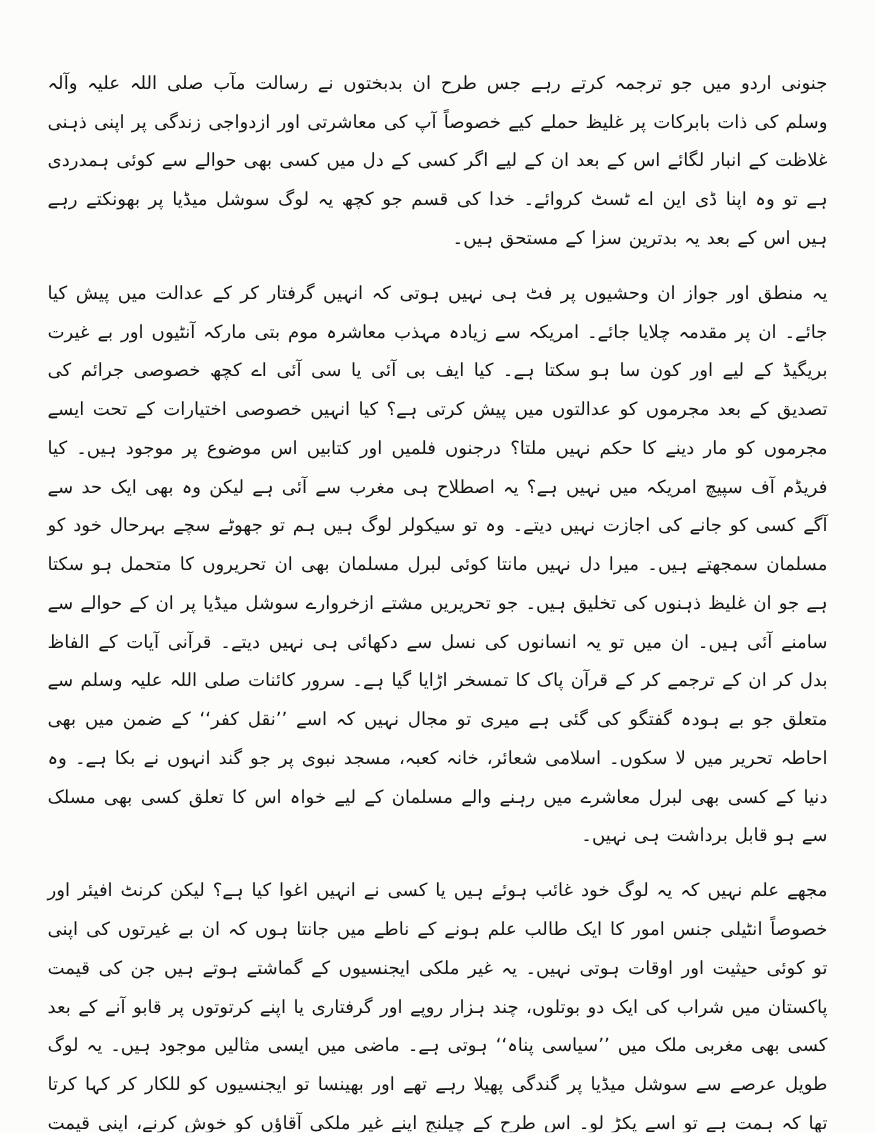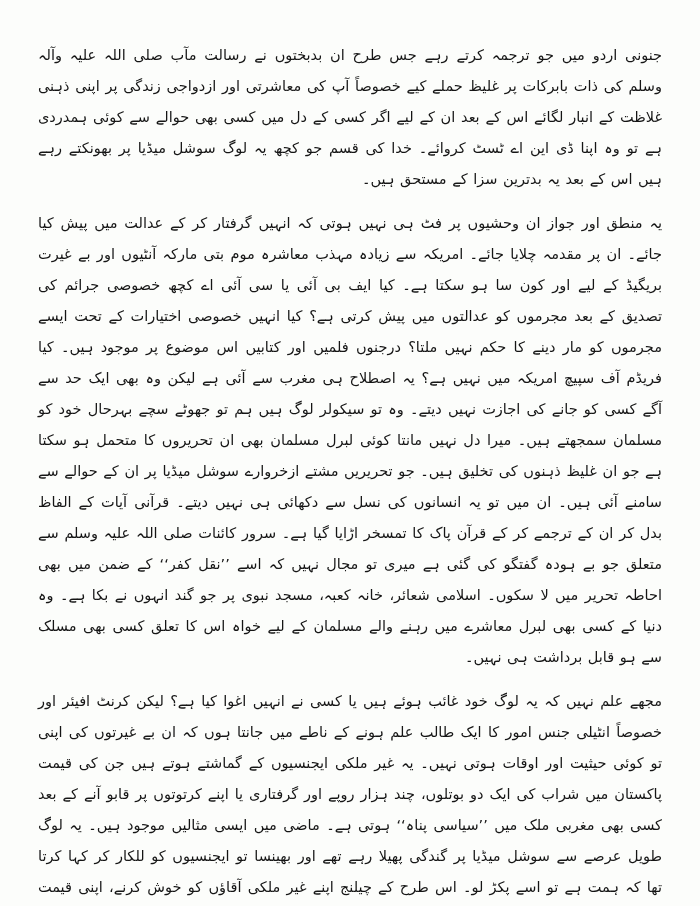--- a/index.html
+++ b/index.html
@@ -16,21 +16,21 @@
     color: var(--ink, #151515);
     overflow: hidden;
     padding: 40px 38px 0 38px;
     font-family: "DejaVu Sans", sans-serif;
   }
   .article {
     direction: rtl;
     unicode-bidi: embed;
   }
   .para {
-    margin: 0 0 13px 0;
+    margin: 12px 0 13px 0;
     font-size: 14.5px;
     line-height: 31px;
     text-align: justify;
     text-align-last: auto;
     word-spacing: 1px;
     letter-spacing: 0;
     font-weight: normal;
     color: var(--ink, #151515);
   }
   .para:last-child {

